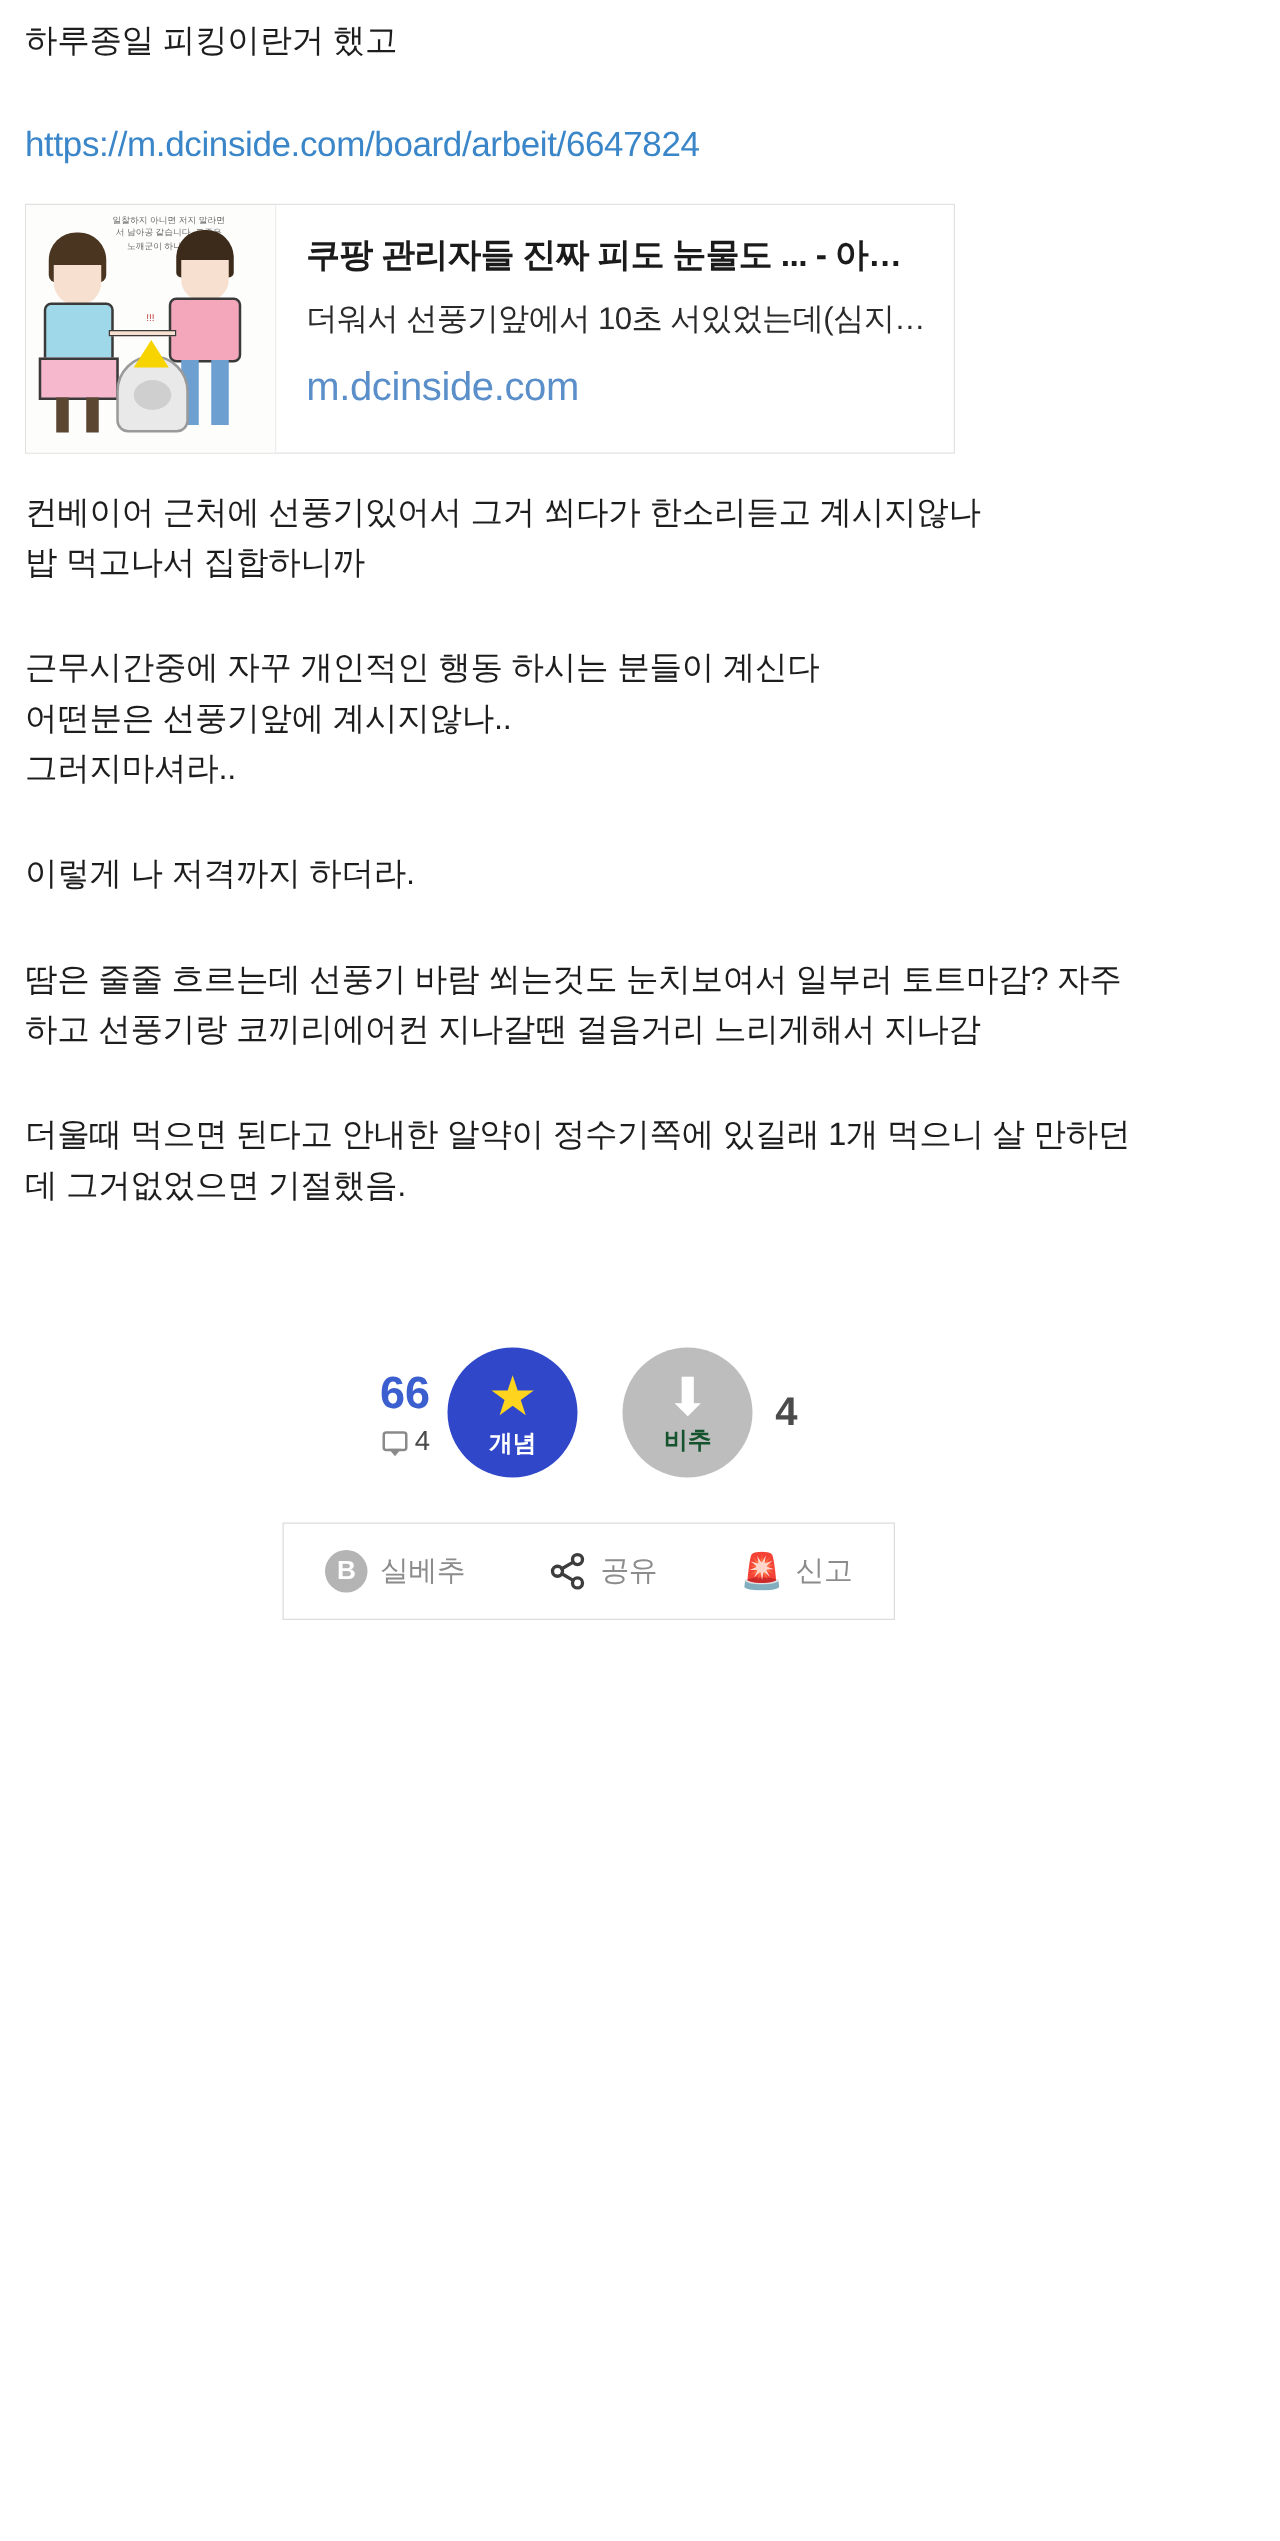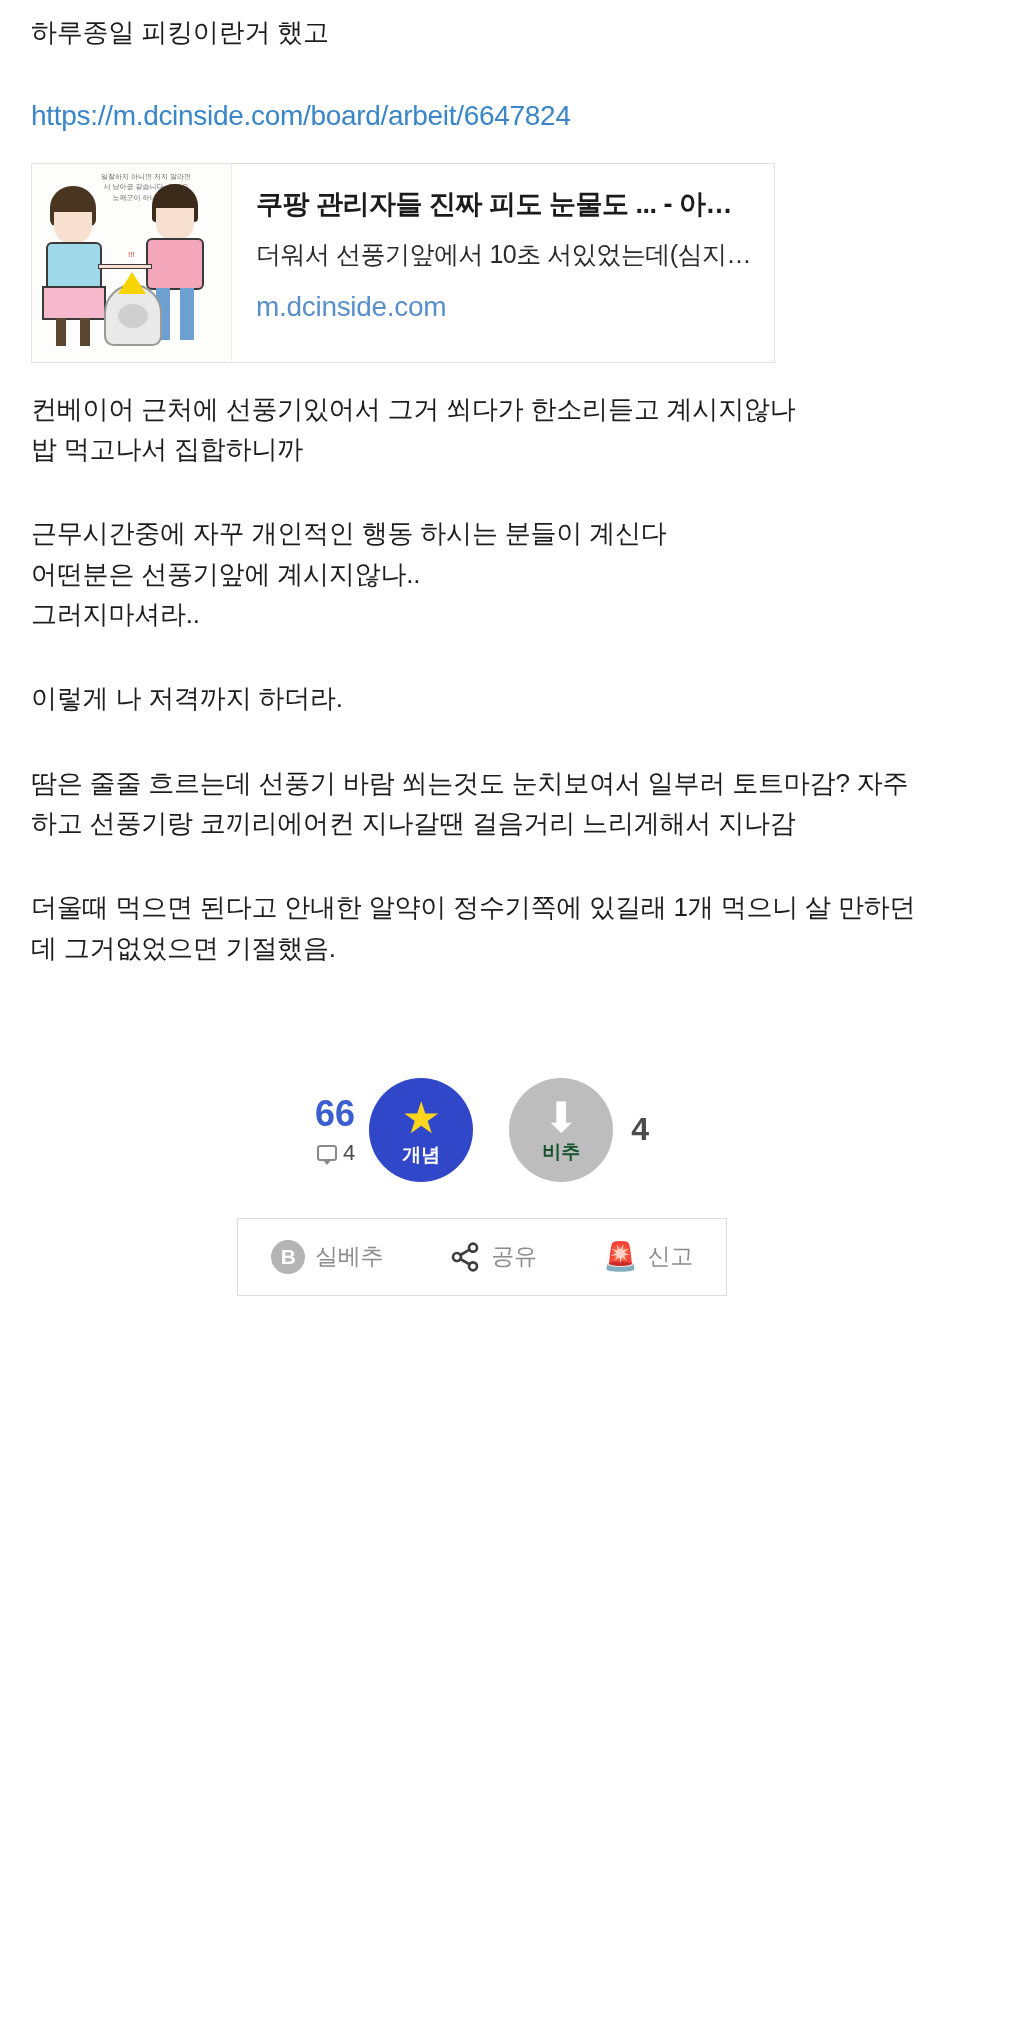--- a/index.html
+++ b/index.html
@@ -10,21 +10,20 @@
   body {
     width: 1024px;
     min-height: 2033px;
     font-family: "Liberation Sans", "DejaVu Sans", sans-serif;
     color: #1a1a1a;
     -webkit-font-smoothing: antialiased;
   }
   .page {
     width: 942px;
     padding: 0 20px;
-    margin-left: 11px;
   }
   .para {
     font-size: 26px;
     line-height: 1.55;
     color: #1d1d1d;
     margin: 0;
     letter-spacing: -0.2px;
   }
   .spacer-sm { height: 26px; }
   .spacer-md { height: 44px; }
@@ -80,21 +79,21 @@
     margin-top: 16px;
     font-size: 25px;
     color: #2a2a2a;
     white-space: nowrap;
     overflow: hidden;
     text-overflow: ellipsis;
     letter-spacing: -0.5px;
   }
   .card-domain {
     margin-top: 20px;
-    font-size: 28px;
+    font-size: 32px;
     color: #5b8fc9;
     letter-spacing: -0.3px;
   }
 
   
   .th-girl-head { position:absolute; left:18px; top:22px; width:46px; height:40px; background:#4a3520; border-radius:22px 22px 6px 6px; }
   .th-girl-face { position:absolute; left:22px; top:48px; width:38px; height:32px; background:#f7e0cf; border-radius:0 0 18px 18px; }
   .th-girl-body { position:absolute; left:14px; top:78px; width:56px; height:50px; background:#9fd8e8; border:2px solid #3a3a3a; border-radius:6px; }
   .th-girl-skirt { position:absolute; left:10px; top:122px; width:64px; height:34px; background:#f6b8cd; border:2px solid #3a3a3a; }
   .th-girl-leg1 { position:absolute; left:24px; top:154px; width:10px; height:28px; background:#5b4632; }

